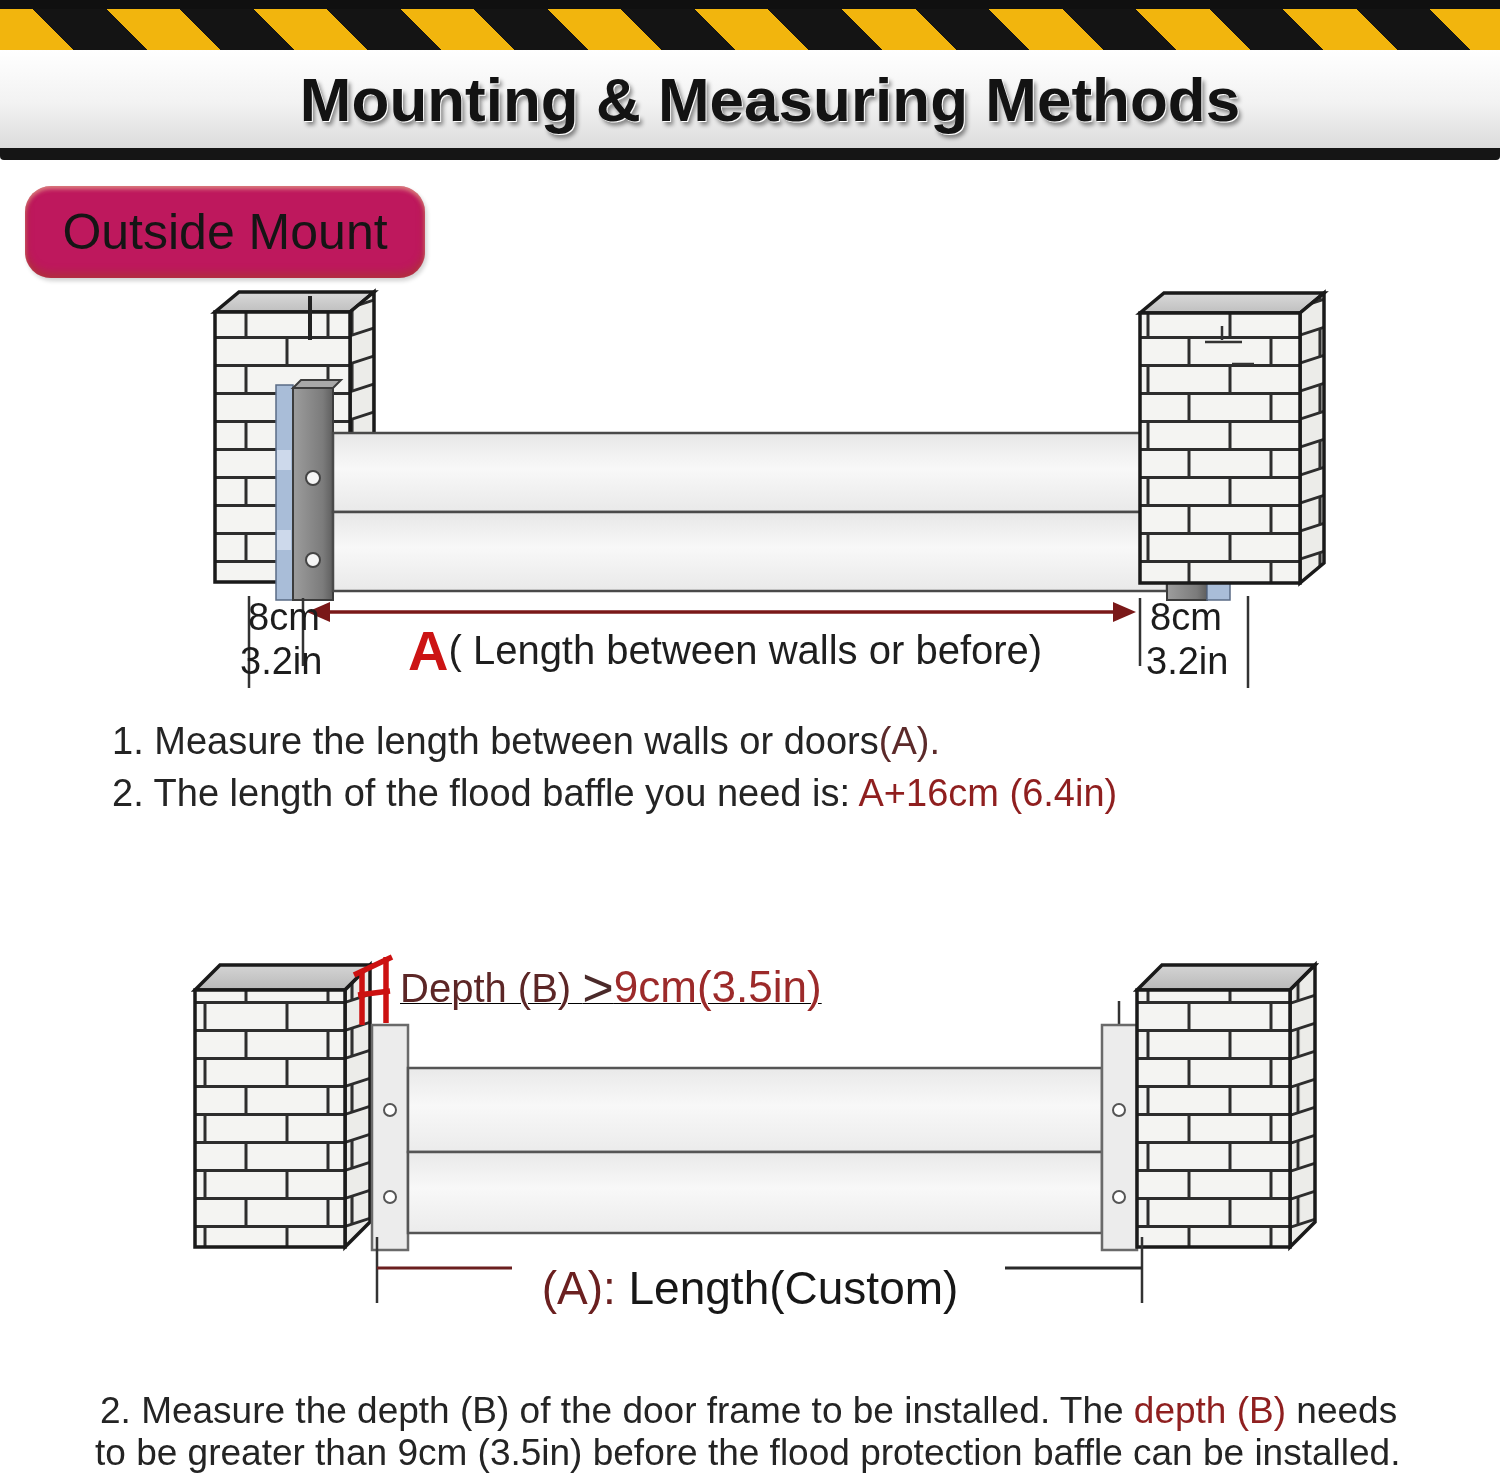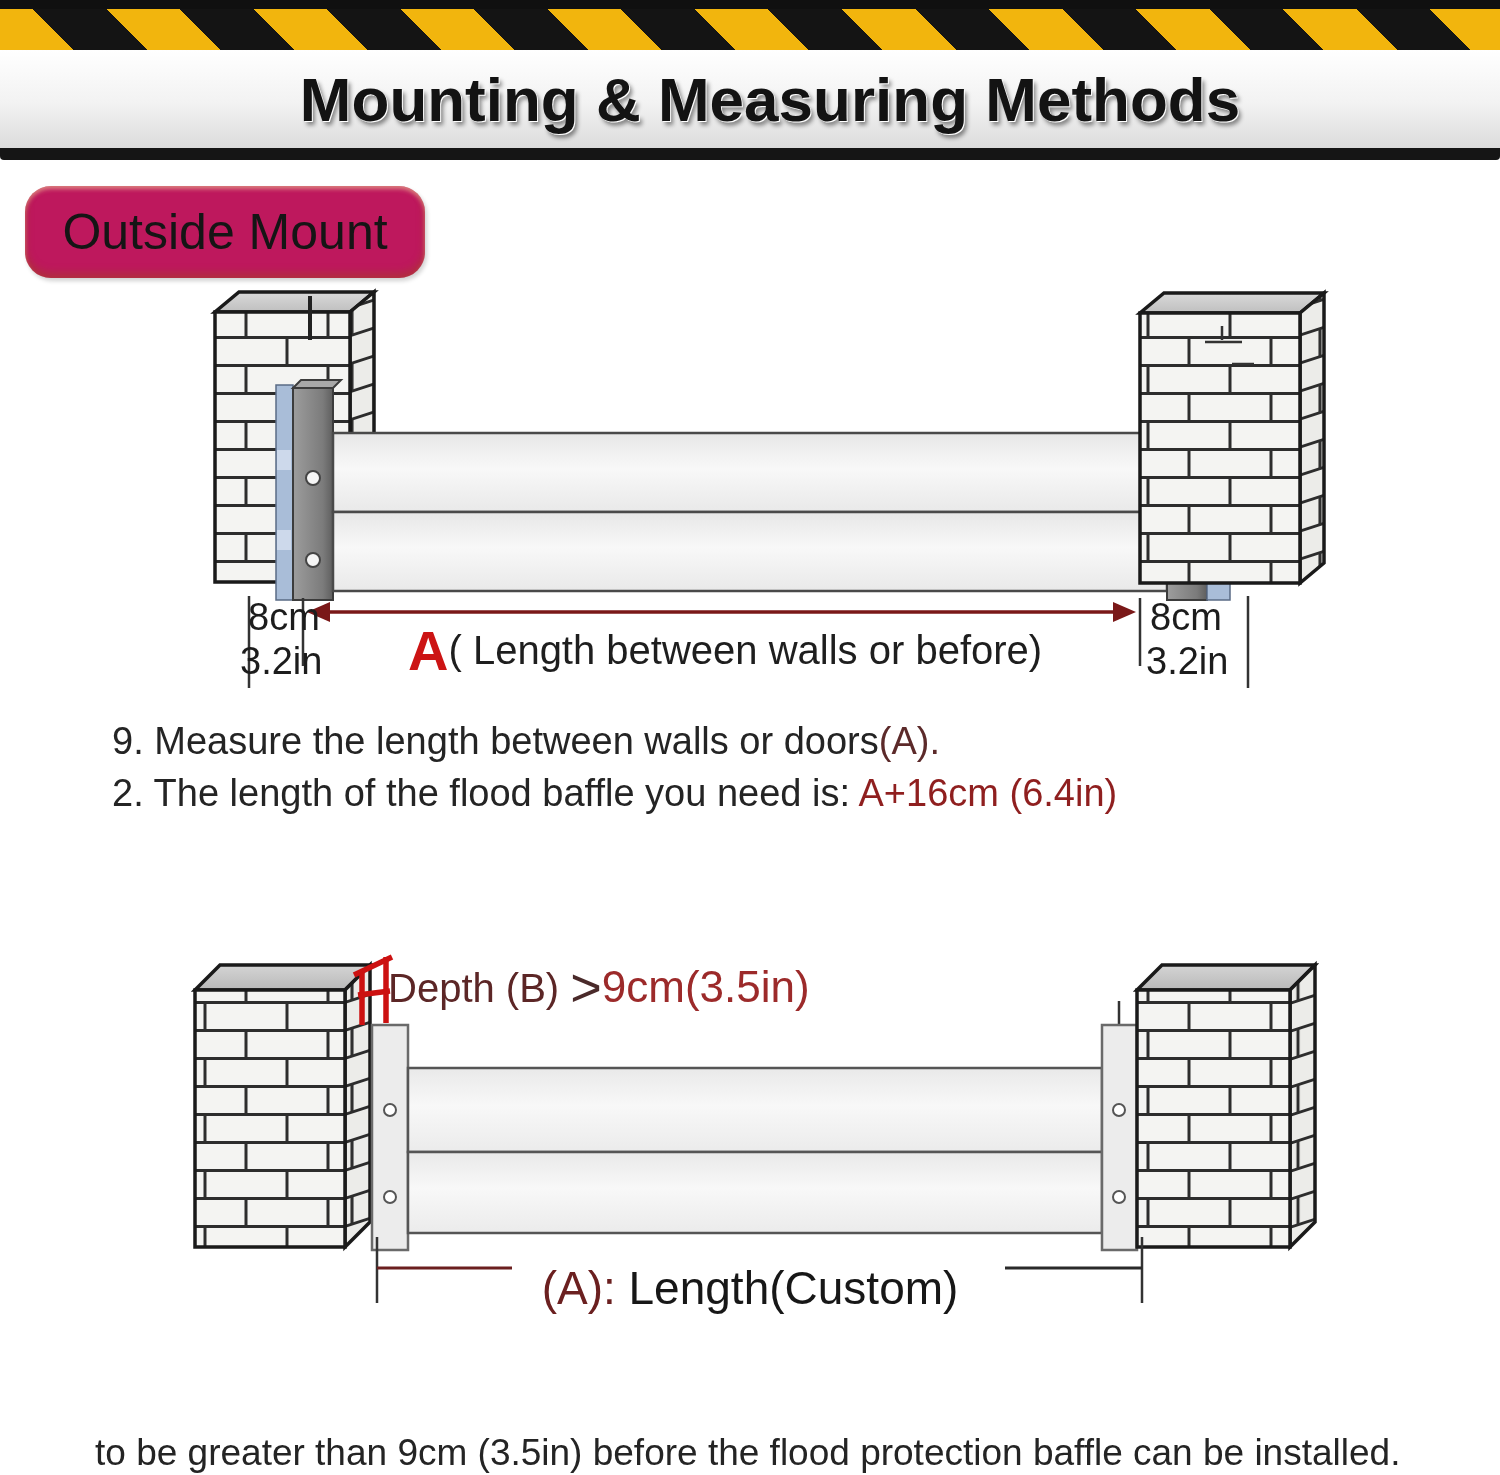--- a/index.html
+++ b/index.html
@@ -36,21 +36,21 @@
   .badge-inside{left:25px;top:846px;width:370px;height:92px;}
   
   .diagram{position:absolute;left:0;}
   #svg-out{top:280px;}
   #svg-in{top:945px;}
   
   .dim{position:absolute;font-size:38px;color:#1c1c1c;white-space:nowrap;}
   .a-label{position:absolute;left:408px;top:618px;white-space:nowrap;}
   .a-label .big-a{font-size:56px;font-weight:bold;color:#cc1414;vertical-align:-6px;}
   .a-label .a-rest{font-size:40px;color:#1e1e1e;}
-  .depth-label{position:absolute;left:388px;top:956px;white-space:nowrap;}
+  .depth-label{position:absolute;left:400px;top:956px;white-space:nowrap;text-decoration:underline;}
   .depth-label .d1{font-size:40px;color:#5c2626;}
   .depth-label .d2{font-size:54px;color:#4a2a2a;vertical-align:-4px;}
   .depth-label .d3{font-size:44px;color:#9c2a2a;}
   .len-label{position:absolute;left:470px;top:1254px;width:560px;text-align:center;white-space:nowrap;margin-top:7px;}
   .len-label .l1{font-size:46px;color:#6b2020;}
   .len-label .l2{font-size:46px;color:#171717;}
   
   .instr{position:absolute;white-space:nowrap;color:#242424;}
   .instr .maroon{color:#5c2a2a;}
   .instr .red{color:#8f1f1f;}
@@ -166,21 +166,21 @@
 
   <div class="dim" style="left:248px;top:596px;">8cm</div>
   <div class="dim" style="left:240px;top:640px;">3.2in</div>
   <div class="dim" style="left:1150px;top:596px;">8cm</div>
   <div class="dim" style="left:1146px;top:640px;">3.2in</div>
   <div class="a-label">
     <span class="big-a">A</span><span class="a-rest">( Length between walls or before)</span>
   </div>
 
   <div class="instr instr-out1">
-    <span>9. Measure the length between walls or doors</span><span class="maroon">(A).</span>
+    <span>1. Measure the length between walls or doors</span><span class="maroon">(A).</span>
   </div>
   <div class="instr instr-out2">
     <span>2. The length of the flood baffle you need is: </span><span class="red">A+16cm (6.4in)</span>
   </div>
 
 
   <svg id="svg-in" class="diagram" width="1500" height="395" viewBox="0 0 1500 395">
     <defs>
       <pattern id="brickF2" width="82" height="56" patternUnits="userSpaceOnUse">
         <rect width="82" height="56" fill="#f4f4f2"></rect>
@@ -254,17 +254,20 @@
     </g>
   </svg>
 
   <div class="depth-label">
     <span class="d1">Depth (B) </span><span class="d2">&gt;</span><span class="d3">9cm(3.5in)</span>
   </div>
   <div class="len-label">
     <span class="l1">(A):</span><span class="l2"> Length(Custom)</span>
   </div>
 
+  <div class="instr instr-in2">
+    <span>2. Measure the depth (B) of the door frame to be installed. The </span><span class="red">depth (B)</span><span> needs</span>
+  </div>
   <div class="instr instr-in3">
     <span>to be greater than 9cm (3.5in) before the flood protection baffle can be installed.</span>
   </div>
 
 </div>
 
 </body></html>

